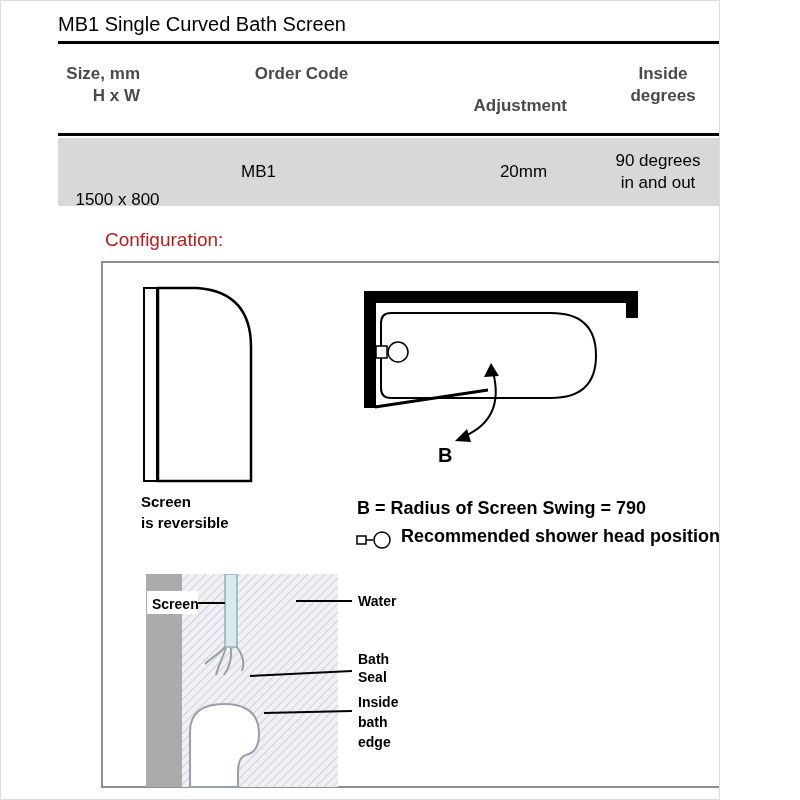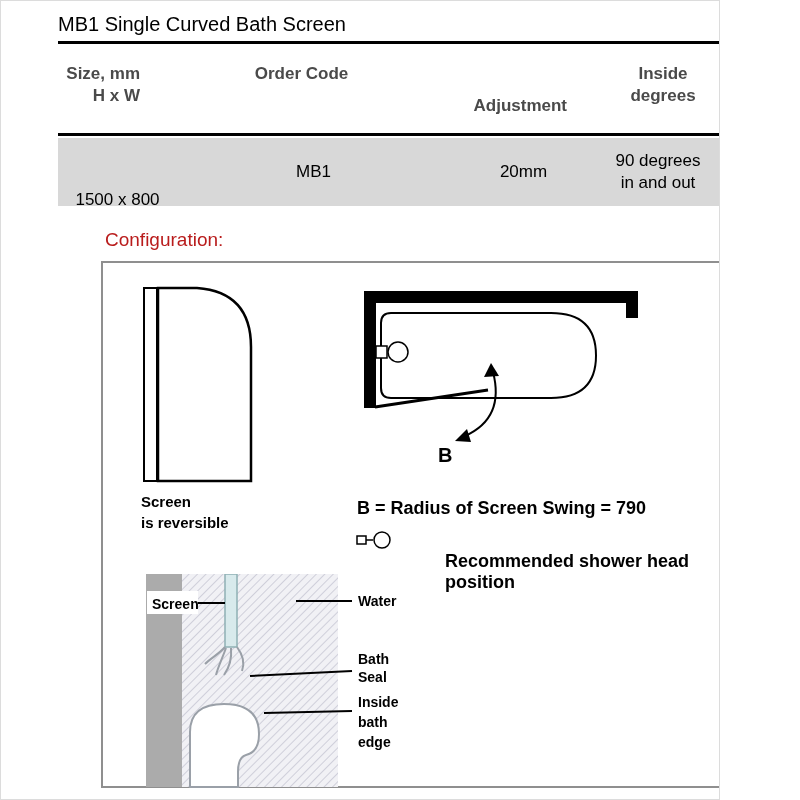--- a/index.html
+++ b/index.html
@@ -47,21 +47,21 @@
 
   <div class="abs th" style="left:588px; top:62px; width:148px; text-align:center;">
     <div>Inside</div>
     <div>degrees</div>
   </div>
 
   <div class="abs rule" style="left:57px; top:132px; width:681px;"></div>
 
   <div class="abs gray-row" style="left:57px; top:137px; width:681px; height:68px;">
     <div class="abs cell" style="left:2px; top:23px; width:115px; text-align:center;margin-top:28px;">1500 x 800</div>
-    <div class="abs cell" style="left:183px; top:23px; width:145px; text-align:center;">MB1</div>
+    <div class="abs cell" style="left:183px; top:23px; width:145px; ">MB1</div>
     <div class="abs cell" style="left:393px; top:23px; width:145px; text-align:center;">20mm</div>
     <div class="abs cell" style="left:524px; top:12px; width:152px; text-align:center;">
       <div>90 degrees</div>
       <div>in and out</div>
     </div>
   </div>
 
   <div class="abs config-heading" style="left:104px; top:228px;">Configuration:</div>
 
   <div class="abs config-box" style="left:100px; top:260px; width:623px; height:527px;">
@@ -91,21 +91,21 @@
     </svg>
 
     <div class="abs bold-label" style="left:254px; top:235px;">B = Radius of Screen Swing = 790</div>
 
     <svg class="abs" style="left:253px; top:266px;" width="40" height="22" viewBox="0 0 40 22">
       <rect x="1" y="7" width="9" height="8" fill="#ffffff" stroke="#000000" stroke-width="1.5"></rect>
       <line x1="10" y1="11" x2="17" y2="11" stroke="#000000" stroke-width="1.5"></line>
       <circle cx="26" cy="11" r="8" fill="#ffffff" stroke="#000000" stroke-width="1.5"></circle>
     </svg>
 
-    <div class="abs bold-label" style="left:298px; top:288px;margin-left:44px;">Recommended shower head position</div>
+    <div class="abs bold-label" style="left:298px; top:263px;">Recommended shower head position</div>
 
     <svg class="abs" style="left:43px; top:311px;" width="272" height="214" viewBox="0 0 272 214">
       <defs>
         <pattern id="hatch" width="6" height="6" patternUnits="userSpaceOnUse" patternTransform="rotate(45)">
           <rect width="6" height="6" fill="#f1f1f5"></rect>
           <line x1="0" y1="0" x2="0" y2="6" stroke="#c7c7d3" stroke-width="1.6"></line>
         </pattern>
       </defs>
       <rect x="0" y="0" width="192" height="213" fill="url(#hatch)"></rect>
       <rect x="0" y="0" width="36" height="213" fill="#ababab"></rect>

